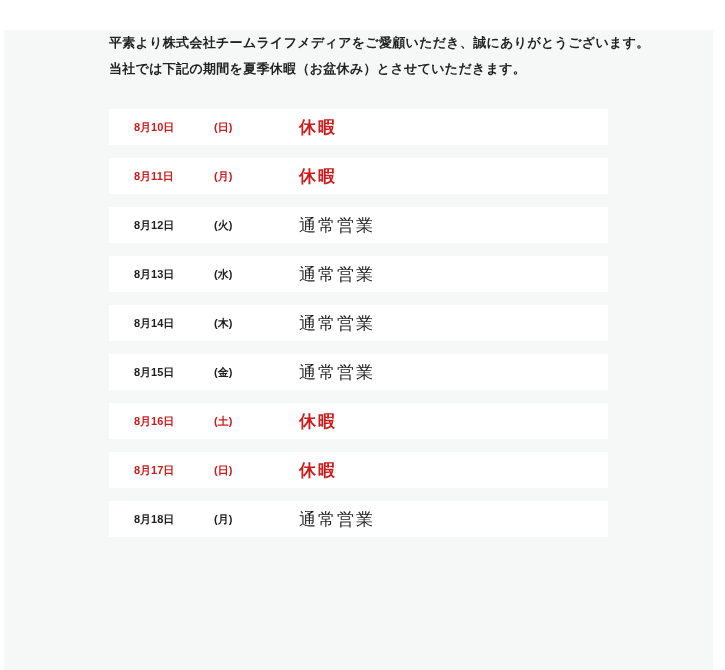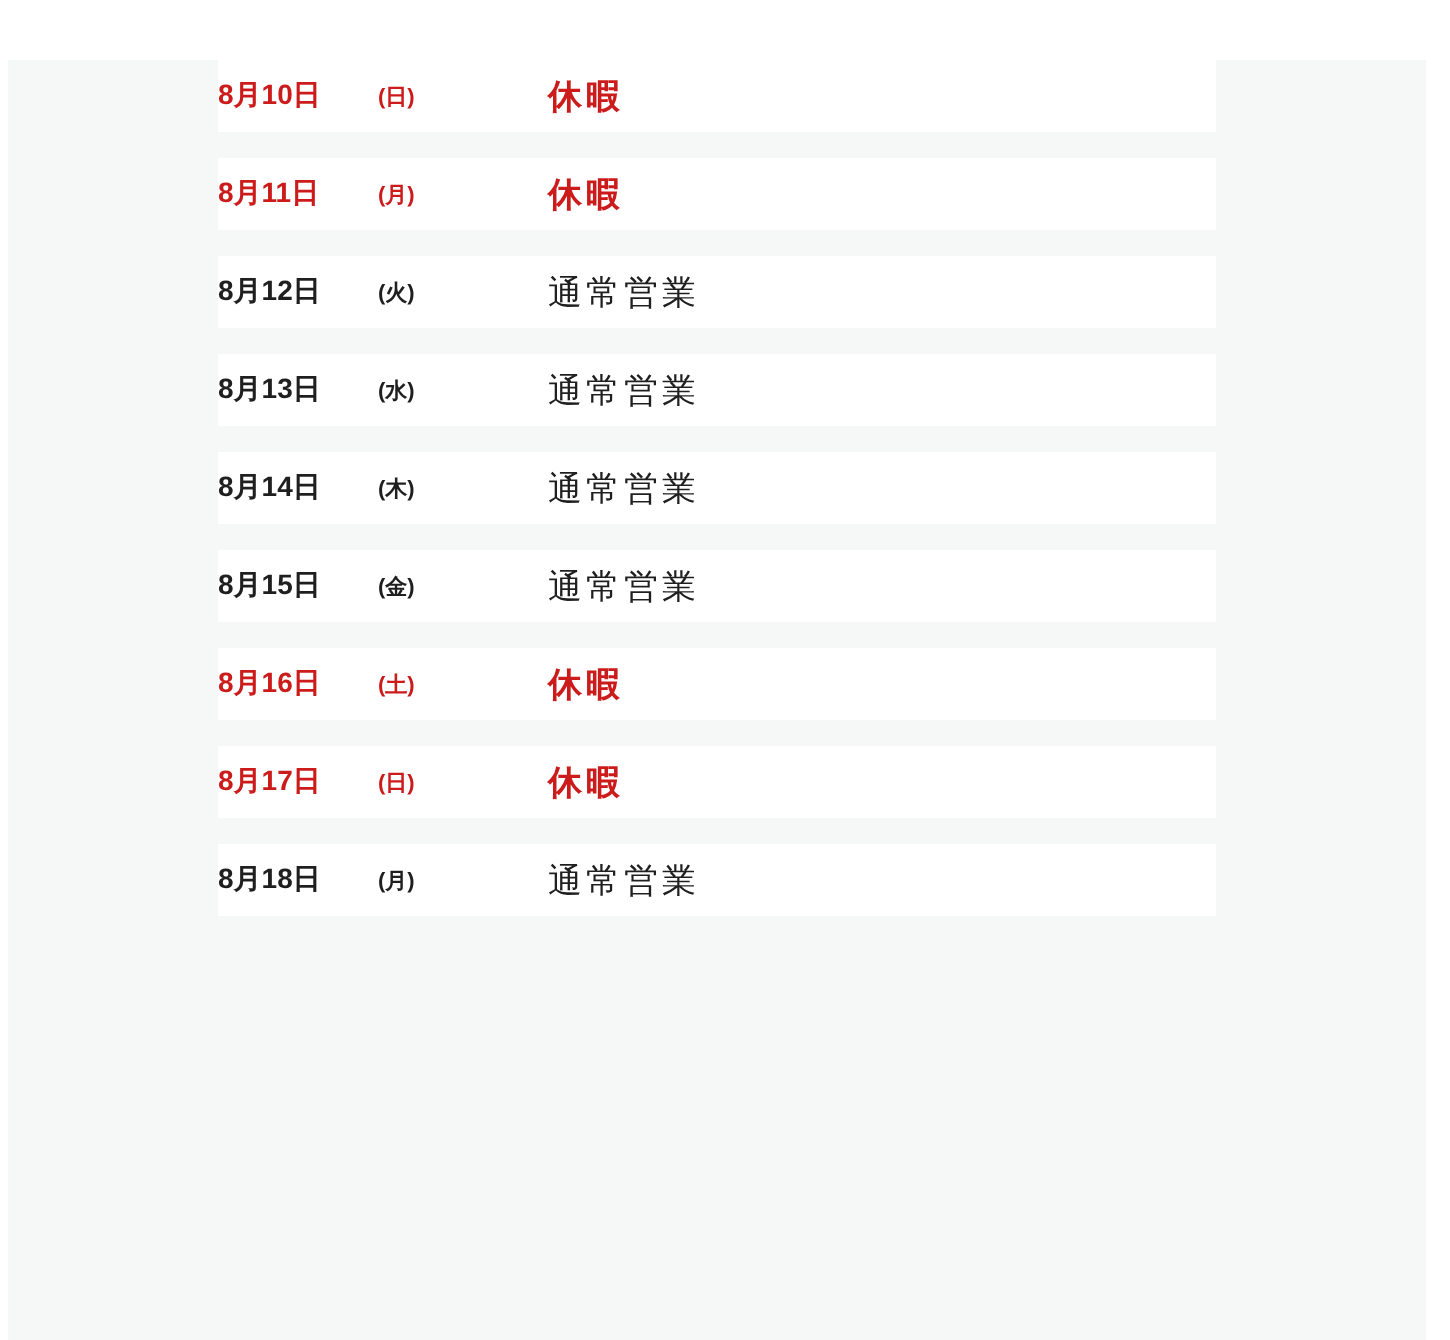--- a/index.html
+++ b/index.html
@@ -49,22 +49,23 @@
   .row{
     background:var(--rowbg);
     height:36px;
     margin-bottom:13px;
     display:flex;
     align-items:center;
     color:var(--open);
   }
   .row:last-child{ margin-bottom:0;align-items:center; }
   .row .cell-date{
+    margin-left:25px;
     width:80px;
-    font-size:14px;
+    font-size:11px;
     font-weight:bold;
   }
   .row .cell-weekday{
     width:85px;
     font-size:11px;
     font-weight:bold;
   }
   .row .cell-status{
     font-size:17px;
     font-weight:500;
@@ -80,20 +81,22 @@
     letter-spacing:0.2px;
   }
 </style>
 </head>
 <body>
 
 <div class="panel">
 
 
   <div class="intro">
+    <p>平素より株式会社チームライフメディアをご愛顧いただき、誠にありがとうございます。</p>
+    <p>当社では下記の期間を夏季休暇（お盆休み）とさせていただきます。</p>
   </div>
 
   <div class="rows">
     <div class="row holiday">
       <span class="cell-date">8月10日</span>
       <span class="cell-weekday">(日)</span>
       <span class="cell-status">休暇</span>
     </div>
     <div class="row holiday">
       <span class="cell-date">8月11日</span>

